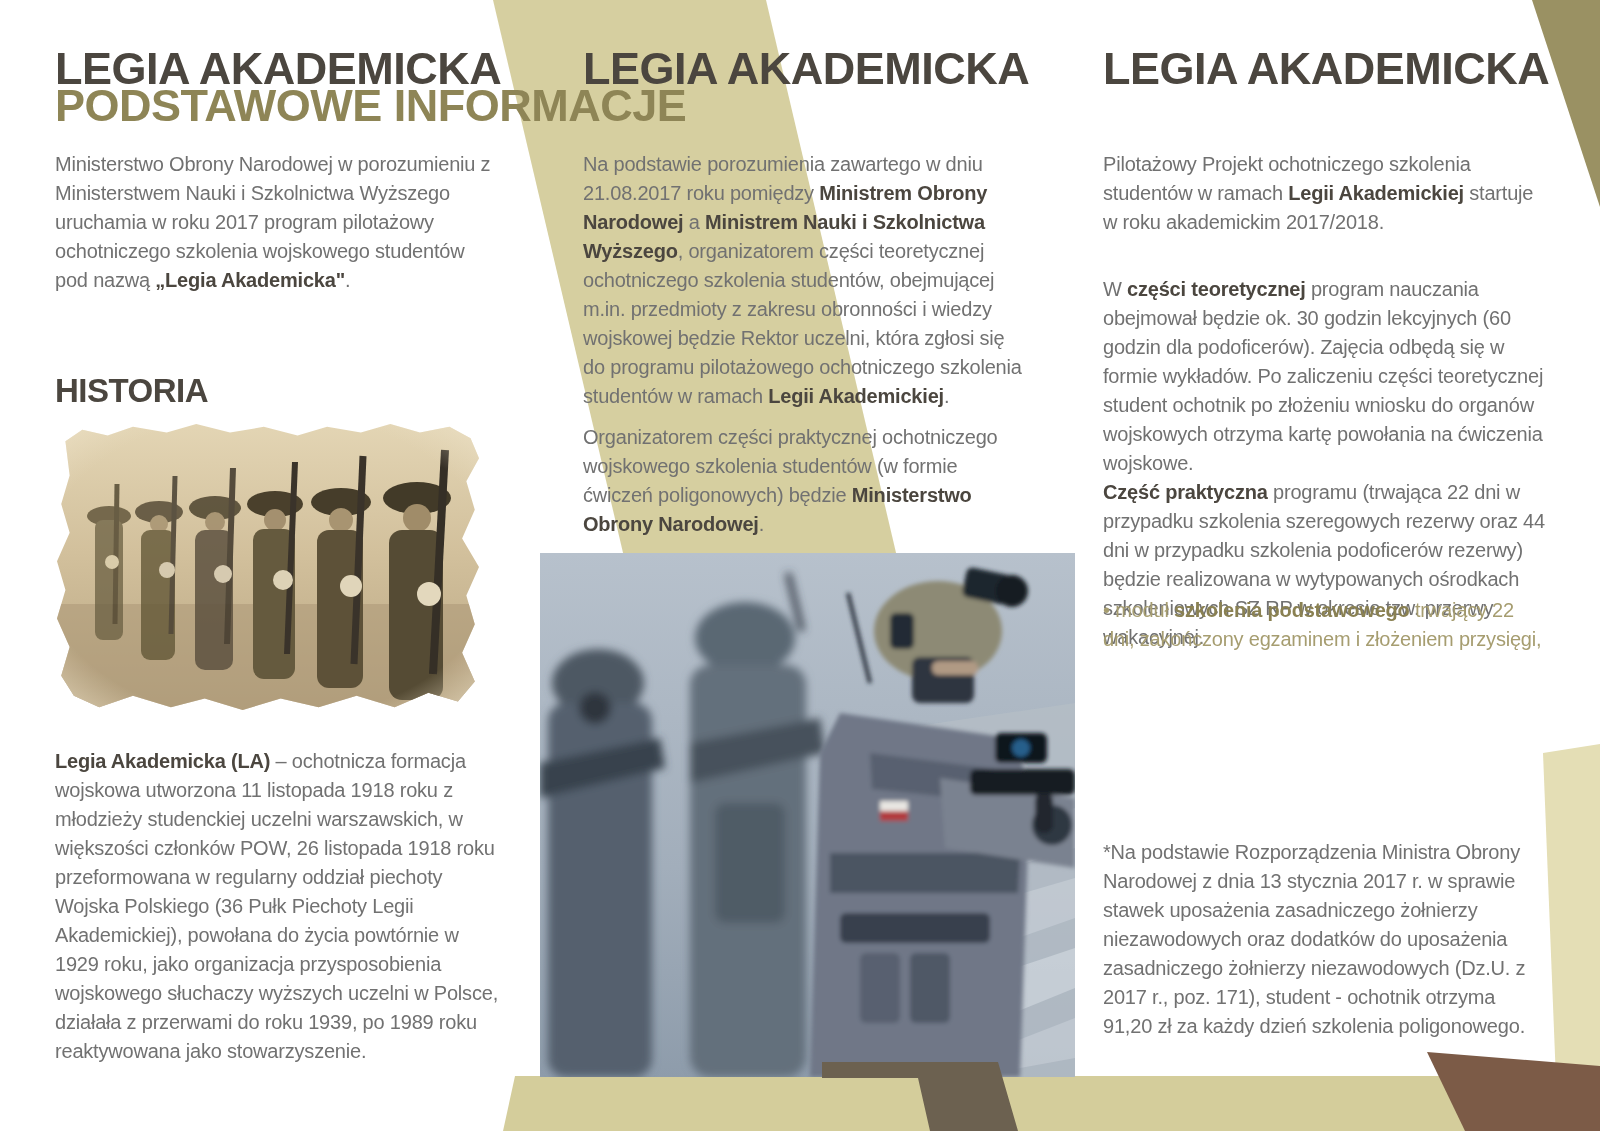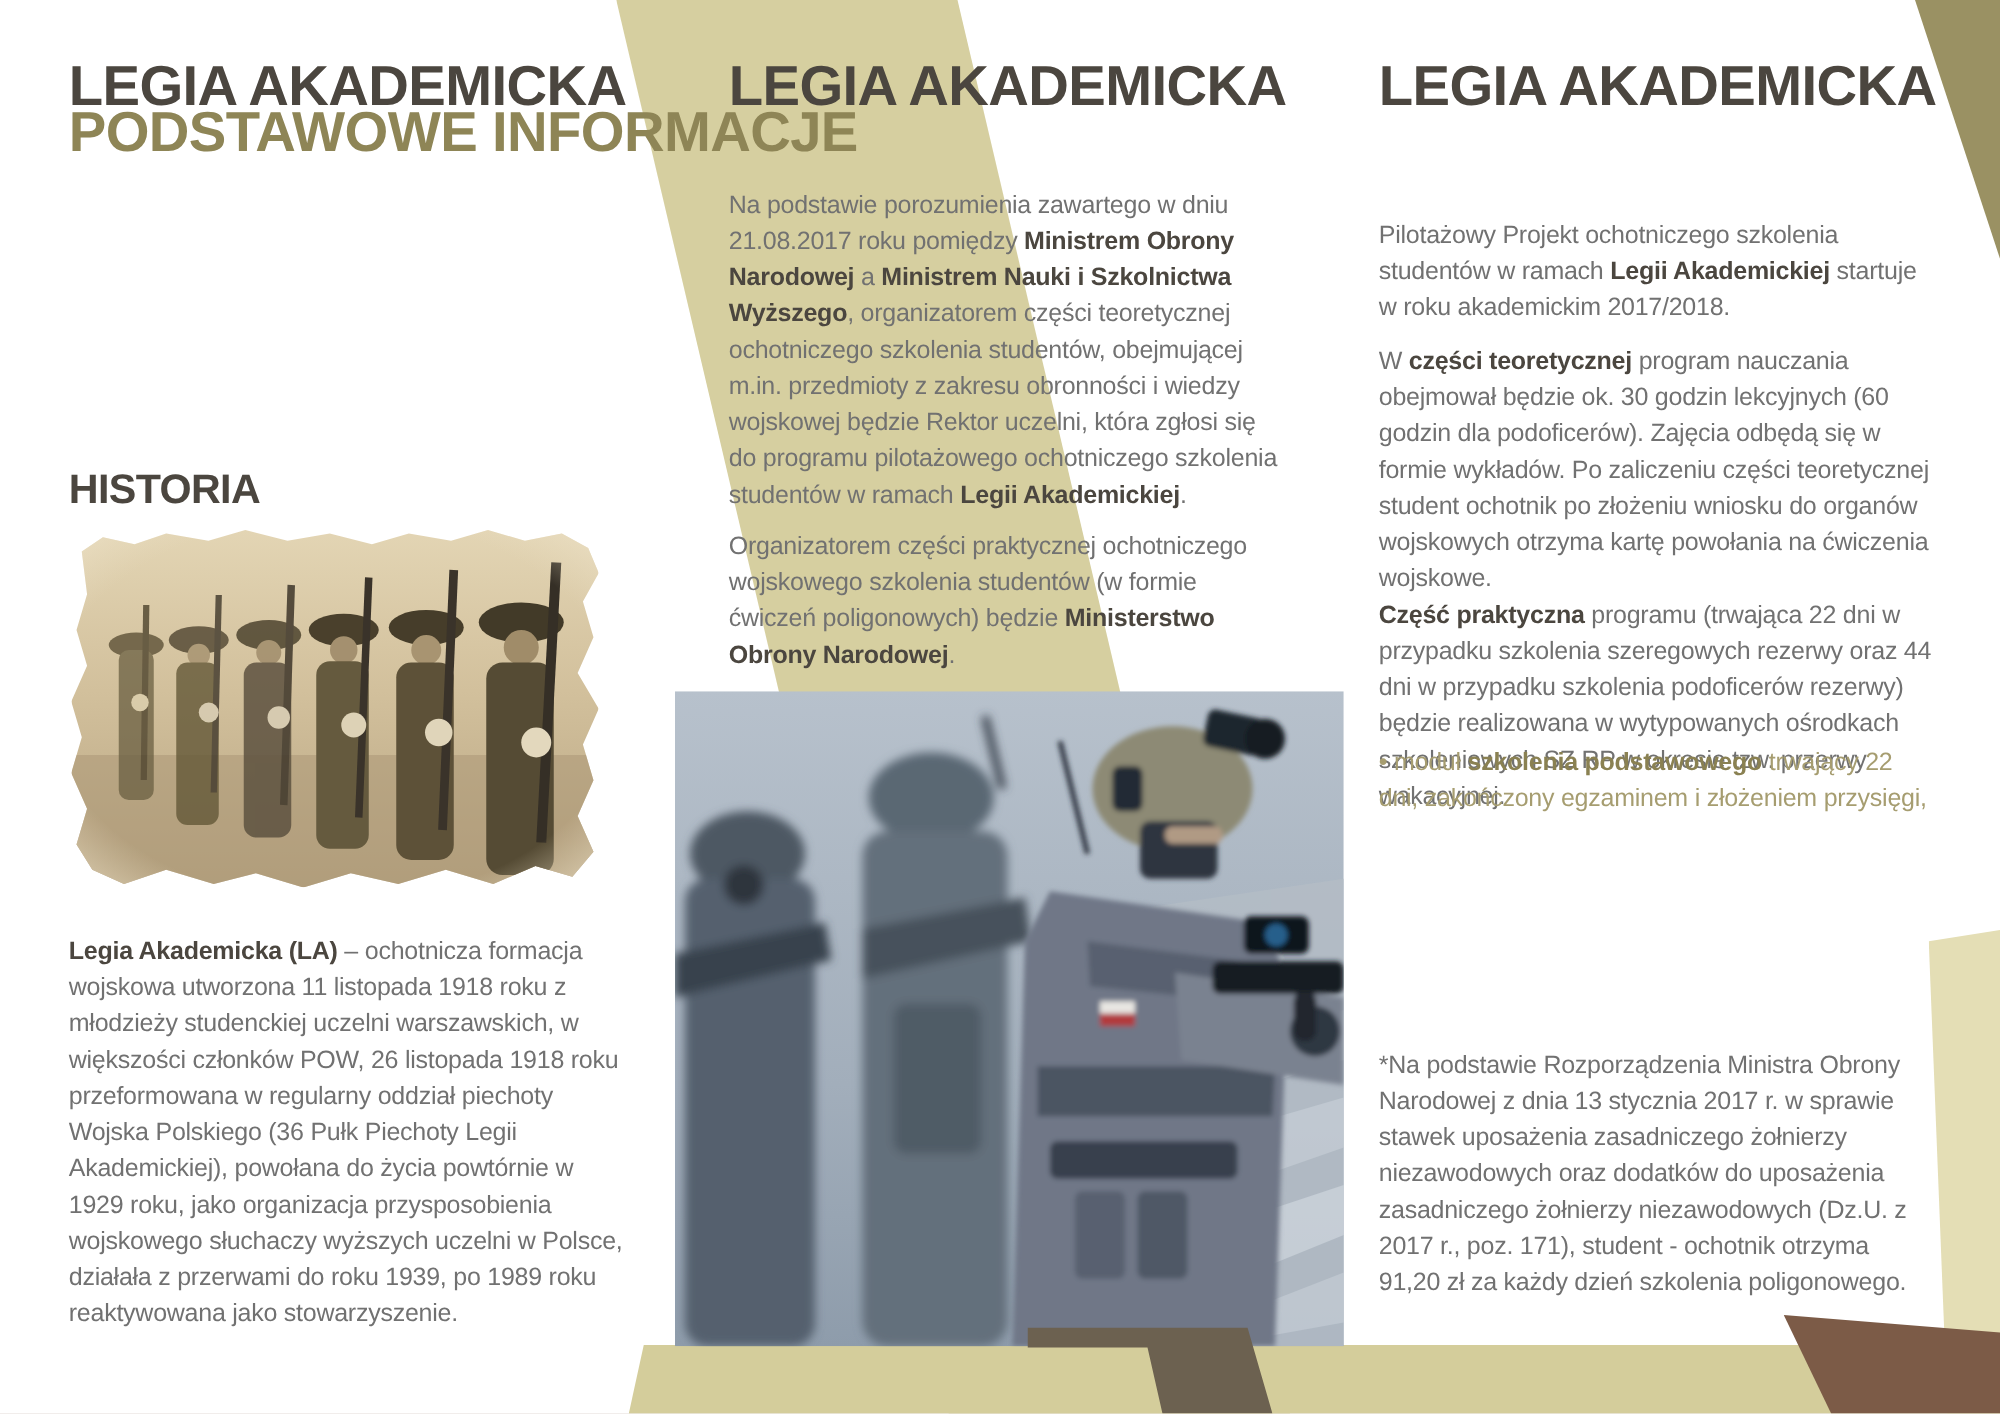--- a/index.html
+++ b/index.html
@@ -189,36 +189,37 @@
   </div>
 
   <div class="shape z3" id="taupe"></div>
   <div class="shape z3" id="browncorner"></div>
 
   <div class="col" id="col1">
     <div class="heading">
       <div>LEGIA AKADEMICKA</div>
       <div class="l2">PODSTAWOWE INFORMACJE</div>
     </div>
+    <p class="body" style="top:150px;"><span>Ministerstwo Obrony Narodowej w porozumieniu z Ministerstwem Nauki i Szkolnictwa Wyższego uruchamia w roku 2017 program pilotażowy ochotniczego szkolenia wojskowego studentów pod nazwą </span><span class="run-b">„Legia Akademicka"</span><span>.</span></p>
     <div class="subheading" style="top:372px;">HISTORIA</div>
     <p class="body" style="top:747px;"><span class="run-b">Legia Akademicka (LA)</span><span> – ochotnicza formacja wojskowa utworzona 11 listopada 1918 roku z młodzieży studenckiej uczelni warszawskich, w większości członków POW, 26 listopada 1918 roku przeformowana w regularny oddział piechoty Wojska Polskiego (36 Pułk Piechoty Legii Akademickiej), powołana do życia powtórnie w 1929 roku, jako organizacja przysposobienia wojskowego słuchaczy wyższych uczelni w Polsce, działała z przerwami do roku 1939, po 1989 roku reaktywowana jako stowarzyszenie.</span></p>
   </div>
 
   <div class="col" id="col2">
     <div class="heading">
       <div>LEGIA AKADEMICKA</div>
     </div>
     <p class="body" style="top:150px;"><span>Na podstawie porozumienia zawartego w dniu 21.08.2017 roku pomiędzy </span><span class="run-b">Ministrem Obrony Narodowej</span><span> a </span><span class="run-b">Ministrem Nauki i Szkolnictwa Wyższego</span><span>, organizatorem części teoretycznej ochotniczego szkolenia studentów, obejmującej m.in. przedmioty z zakresu obronności i wiedzy wojskowej będzie Rektor uczelni, która zgłosi się do programu pilotażowego ochotniczego szkolenia studentów w ramach </span><span class="run-b">Legii Akademickiej</span><span>.</span></p>
     <p class="body" style="top:423px;"><span>Organizatorem części praktycznej ochotniczego wojskowego szkolenia studentów (w formie ćwiczeń poligonowych) będzie </span><span class="run-b">Ministerstwo Obrony Narodowej</span><span>.</span></p>
   </div>
 
   <div class="col" id="col3">
     <div class="heading">
       <div>LEGIA AKADEMICKA</div>
     </div>
-    <p class="body" style="top:150px;margin-top:24px;"><span>Pilotażowy Projekt ochotniczego szkolenia studentów w ramach </span><span class="run-b">Legii Akademickiej</span><span> startuje w roku akademickim 2017/2018.</span></p>
+    <p class="body" style="top:150px;"><span>Pilotażowy Projekt ochotniczego szkolenia studentów w ramach </span><span class="run-b">Legii Akademickiej</span><span> startuje w roku akademickim 2017/2018.</span></p>
     <p class="body" style="top:275px;"><span>W </span><span class="run-b">części teoretycznej</span><span> program nauczania obejmował będzie ok. 30 godzin lekcyjnych (60 godzin dla podoficerów). Zajęcia odbędą się w formie wykładów. Po zaliczeniu części teoretycznej student ochotnik po złożeniu wniosku do organów wojskowych otrzyma kartę powołania na ćwiczenia wojskowe.
 </span><span class="run-b">Część praktyczna</span><span> programu (trwająca 22 dni w przypadku szkolenia szeregowych rezerwy oraz 44 dni w przypadku szkolenia podoficerów rezerwy) będzie realizowana w wytypowanych ośrodkach szkoleniowych SZ RP w okresie tzw. przerwy wakacyjnej.</span></p>
     <p class="body bullet" style="top:596px;"><span>• moduł </span><span class="run-ob">szkolenia podstawowego</span><span> trwający 22 dni, zakończony egzaminem i złożeniem przysięgi,</span></p>
     <p class="body" style="top:838px;"><span>*Na podstawie Rozporządzenia Ministra Obrony Narodowej z dnia 13 stycznia 2017 r. w sprawie stawek uposażenia zasadniczego żołnierzy niezawodowych oraz dodatków do uposażenia zasadniczego żołnierzy niezawodowych (Dz.U. z 2017 r., poz. 171), student - ochotnik otrzyma 91,20 zł za każdy dzień szkolenia poligonowego.</span></p>
   </div>
 
 </div>
 
 </body></html>

